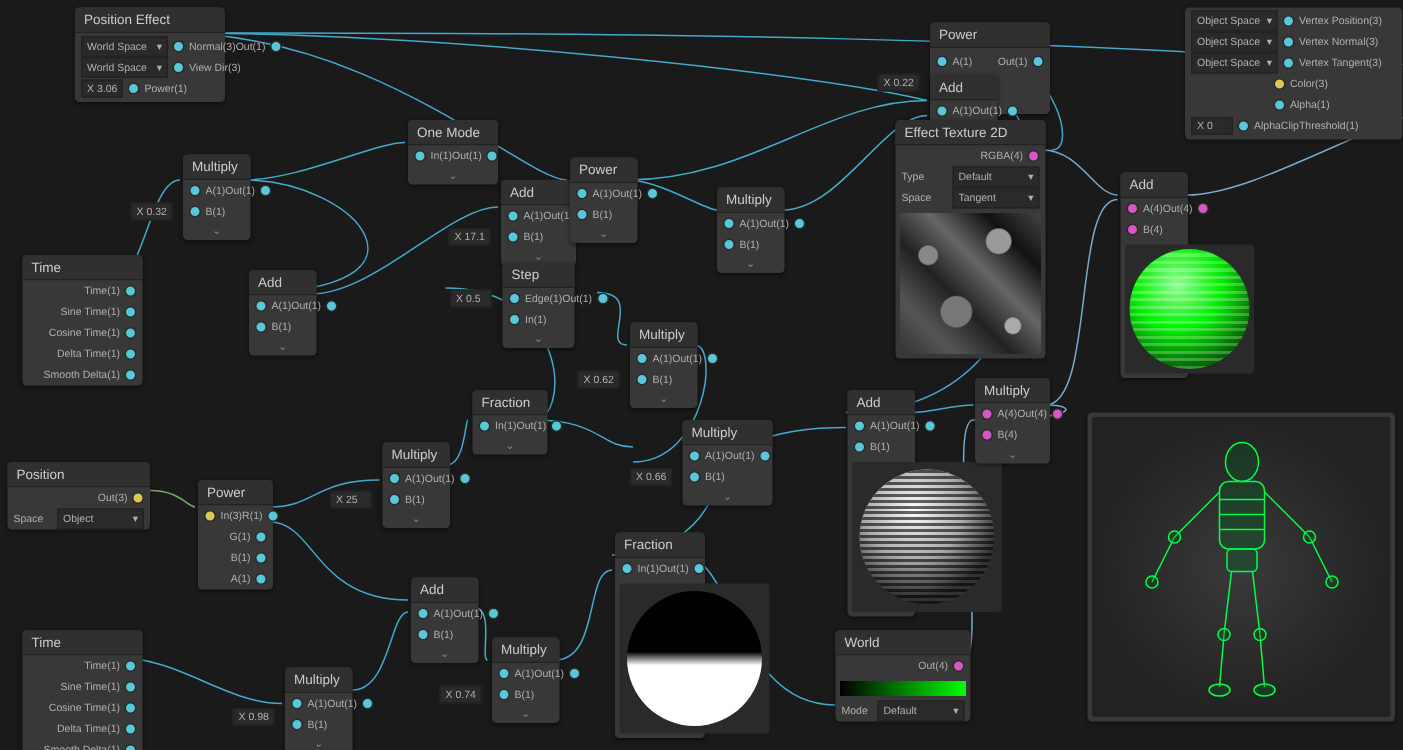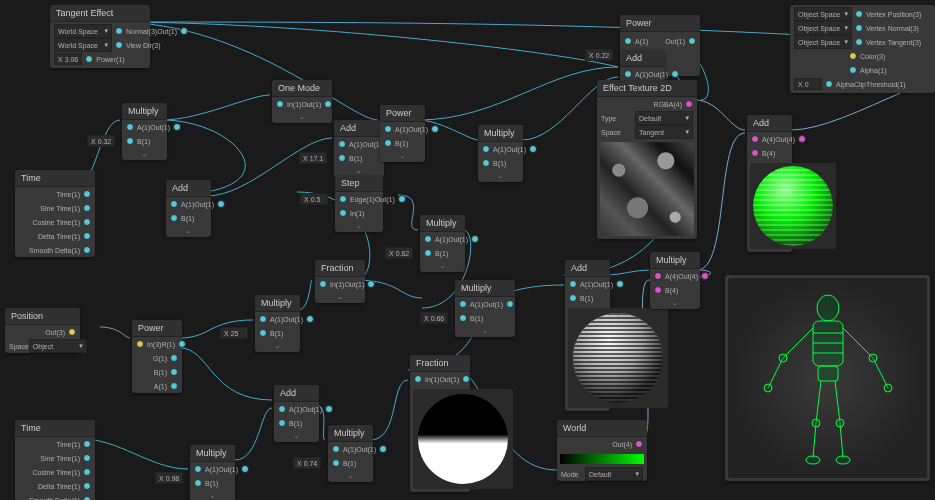--- a/index.html
+++ b/index.html
@@ -55,21 +55,21 @@
   <path d="M 642 440 C 660 440 630 280 649 280" stroke="#7ac" stroke-width="1" fill="none"></path>
   <path d="M 316 405 C 330 405 320 440 325 440" stroke="#4ac" stroke-width="1" fill="none"></path>
   <path d="M 370 440 C 400 440 390 380 408 380" stroke="#4ac" stroke-width="1" fill="none"></path>
   <path d="M 75 438 C 120 438 150 469 188 469" stroke="#4ac" stroke-width="1" fill="none"></path>
   <path d="M 235 460 C 260 460 260 408 272 408" stroke="#4ac" stroke-width="1" fill="none"></path>
   <path d="M 398 195 C 430 195 400 230 418 230" stroke="#4ac" stroke-width="1" fill="none"></path>
   <path d="M 463 230 C 480 230 470 308 422 308" stroke="#4ac" stroke-width="1" fill="none"></path>
 </svg>
 
 <div class="node" style="left:50px;top:5px;width:100px">
-  <div class="node-header">Tangent Effect</div>
+  <div class="node-header">Position Effect</div>
   <div class="node-body">
     <div class="row">
         <span class="left">
           <span class="dd">
             <span>World Space</span>
             <span>▾</span>
           </span>
           <span class="port-in"></span>
           <span class="port-label">Normal(3)</span>
         </span>
@@ -636,21 +636,21 @@
     </div>
   <div class="row">
       <span class="right" style="margin-left:auto">
         <span class="port-label">Smooth Delta(1)</span>
         <span class="port-out"></span>
       </span>
     </div>
 </div>
 <div class="val-box" style="position:absolute;left:155px;top:472px"><span>X</span>&nbsp;<span>0.98</span></div>
 
-<div class="node" style="left:5px;top:308px;width:75px">
+<div class="node" style="left:5px;top:308px;width:95px">
   <div class="node-header">Position</div>
   <div class="row">
       <span class="right" style="margin-left:auto">
         <span class="port-label">Out(3)</span>
         <span class="port-out" style="background:#d8c856"></span>
       </span>
     </div>
   <div class="row">
       <span class="port-label">Space</span>
       <span class="dd" style="margin-left:auto;margin-right:0">

